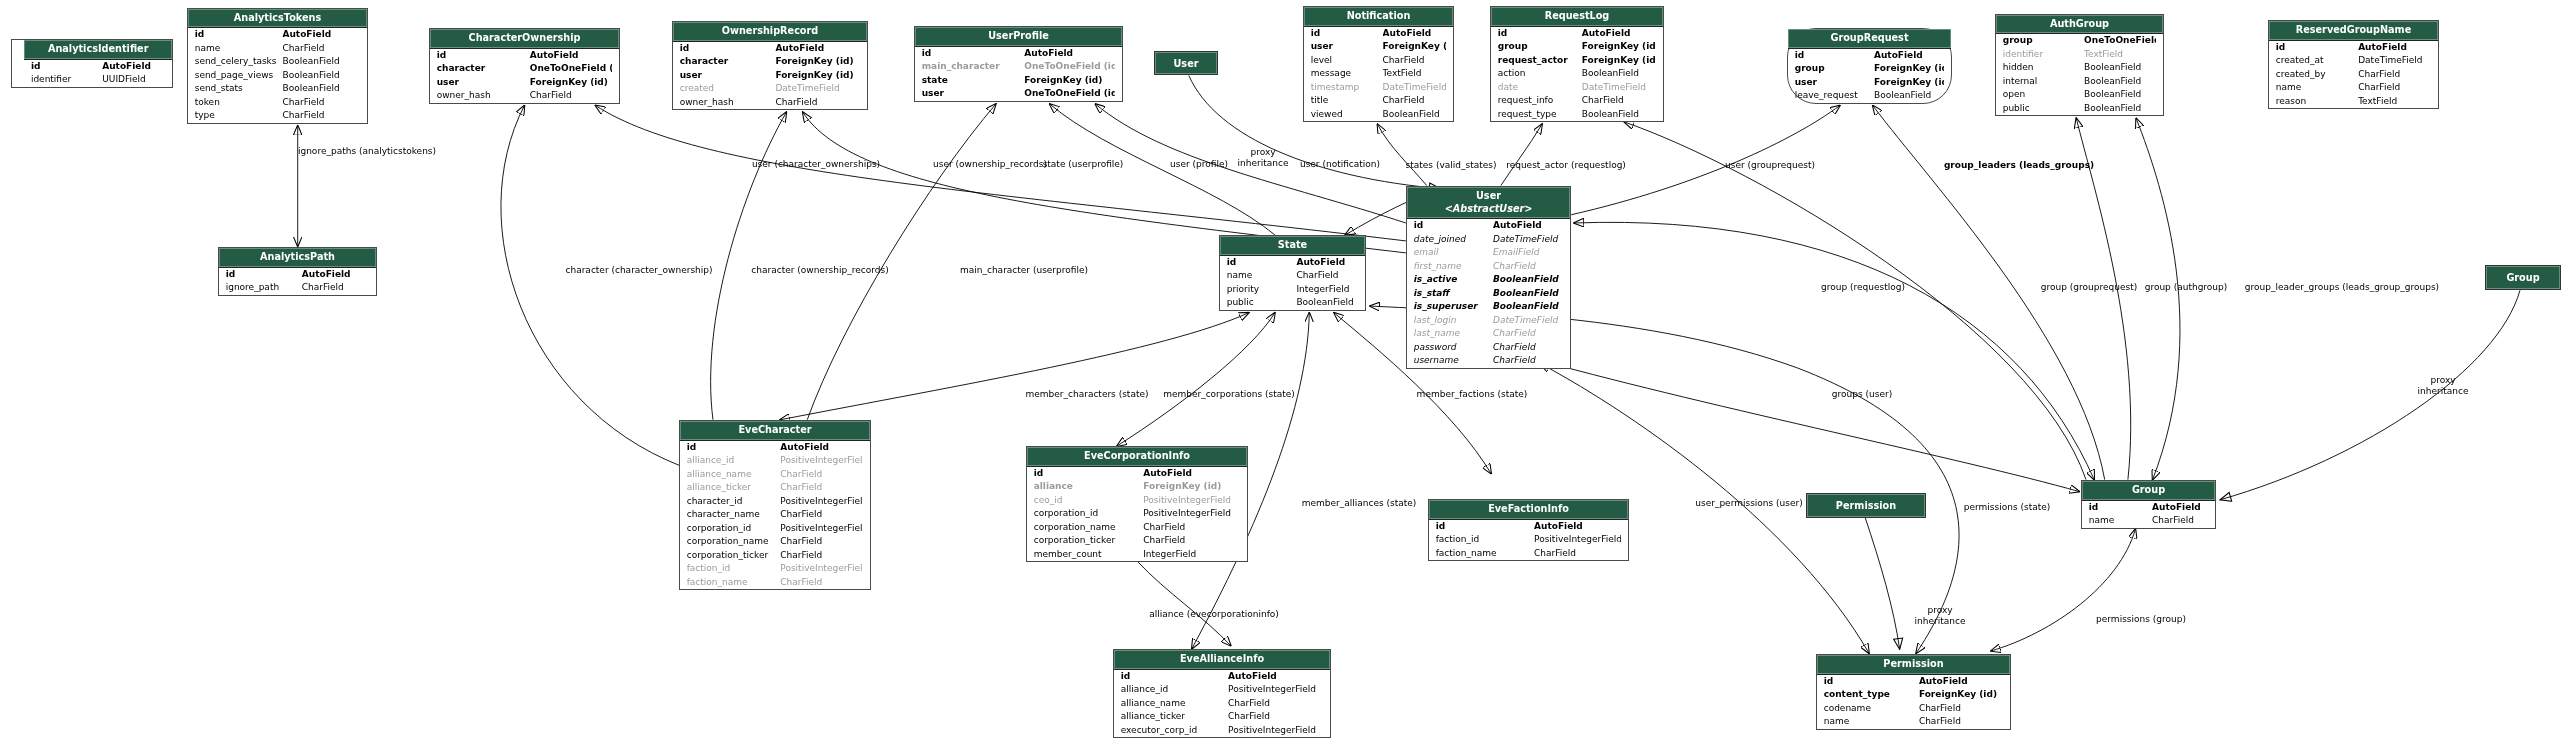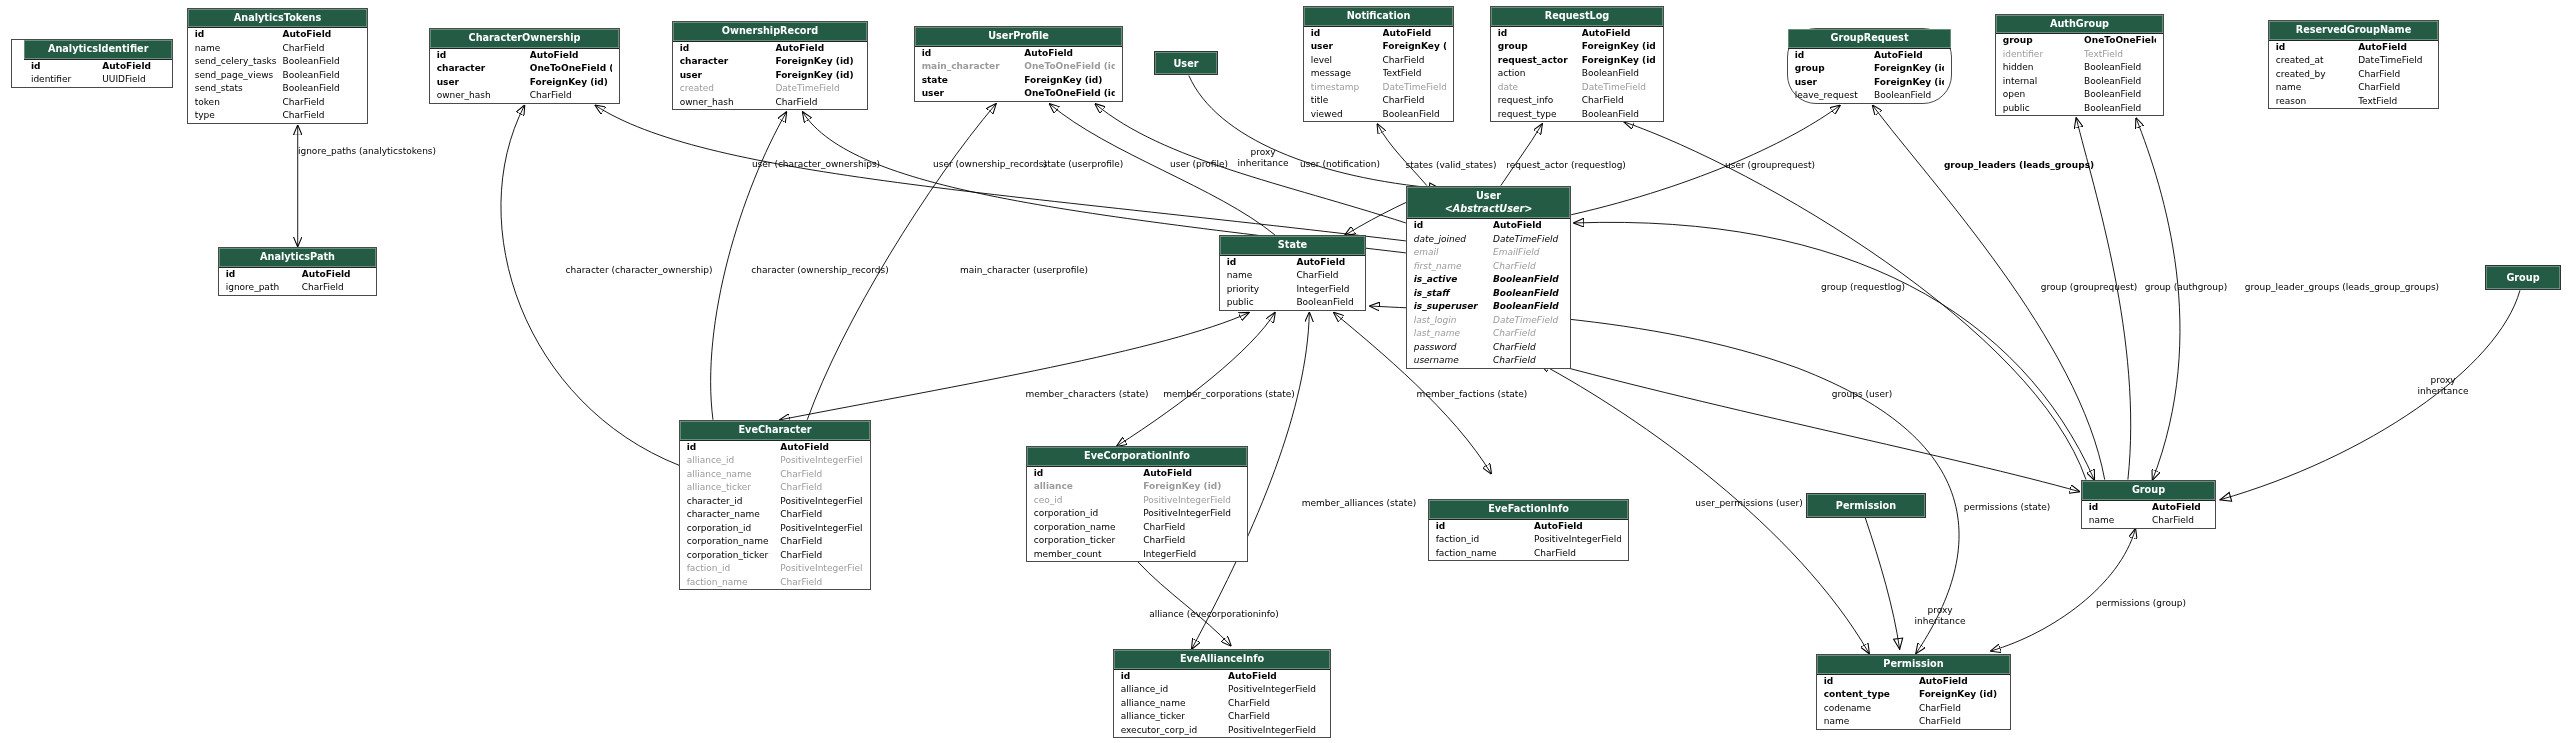--- a/index.html
+++ b/index.html
@@ -93,21 +93,21 @@
       <div class="edge-label" style="left: 2186px; top: 288px;">group (authgroup)</div>
       <div class="edge-label" style="left: 2342px; top: 288px;">group_leader_groups (leads_group_groups)</div>
       <div class="edge-label" style="left: 1862px; top: 395px;">groups (user)</div>
       <div class="edge-label" style="left: 1087px; top: 395px;">member_characters (state)</div>
       <div class="edge-label" style="left: 1229px; top: 395px;">member_corporations (state)</div>
       <div class="edge-label" style="left: 1472px; top: 395px;">member_factions (state)</div>
       <div class="edge-label" style="left: 1359px; top: 504px;">member_alliances (state)</div>
       <div class="edge-label" style="left: 1214px; top: 615px;">alliance (evecorporationinfo)</div>
       <div class="edge-label" style="left: 1749px; top: 504px;">user_permissions (user)</div>
       <div class="edge-label" style="left: 2007px; top: 508px;">permissions (state)</div>
-      <div class="edge-label" style="left: 2131px; top: 604px; padding-left: 20px;">permissions (group)</div>
+      <div class="edge-label" style="left: 2131px; top: 620px; padding-left: 20px;">permissions (group)</div>
       <div class="edge-label" style="left: 1940px; top: 616px;">proxy
 inheritance</div>
       <div class="edge-label" style="left: 2443px; top: 386px;">proxy
 inheritance</div>
     </div>
   <div id="entities">
     <div class="entity" style="left: 11.2px; top: 39px; width: 162px; padding-left: 12px;">
       <div class="entity-header">AnalyticsIdentifier</div>
       <div class="entity-body">
           <div class="frow">

